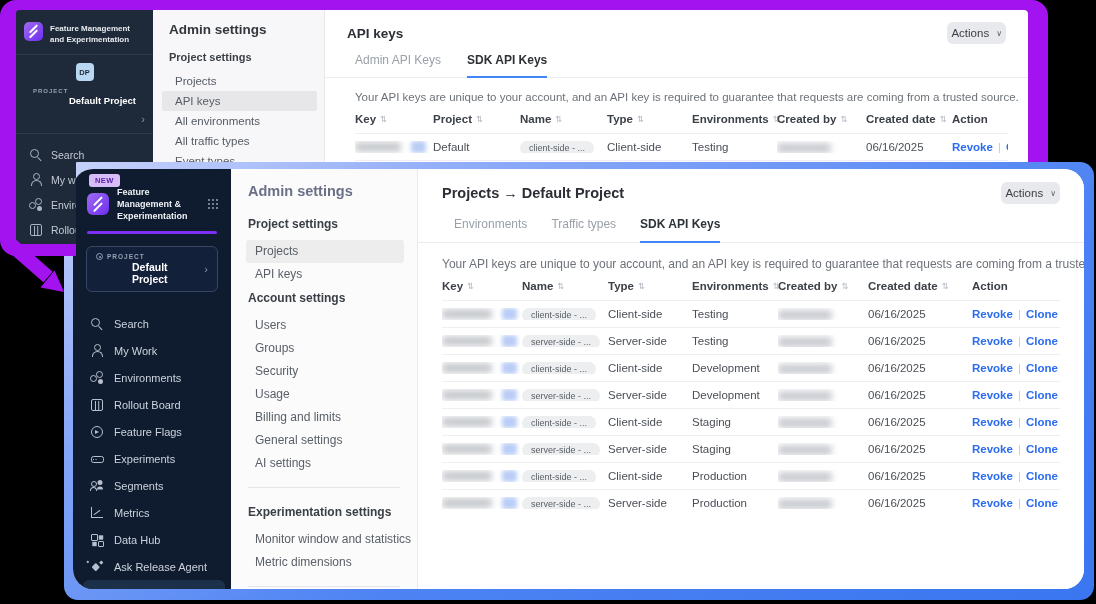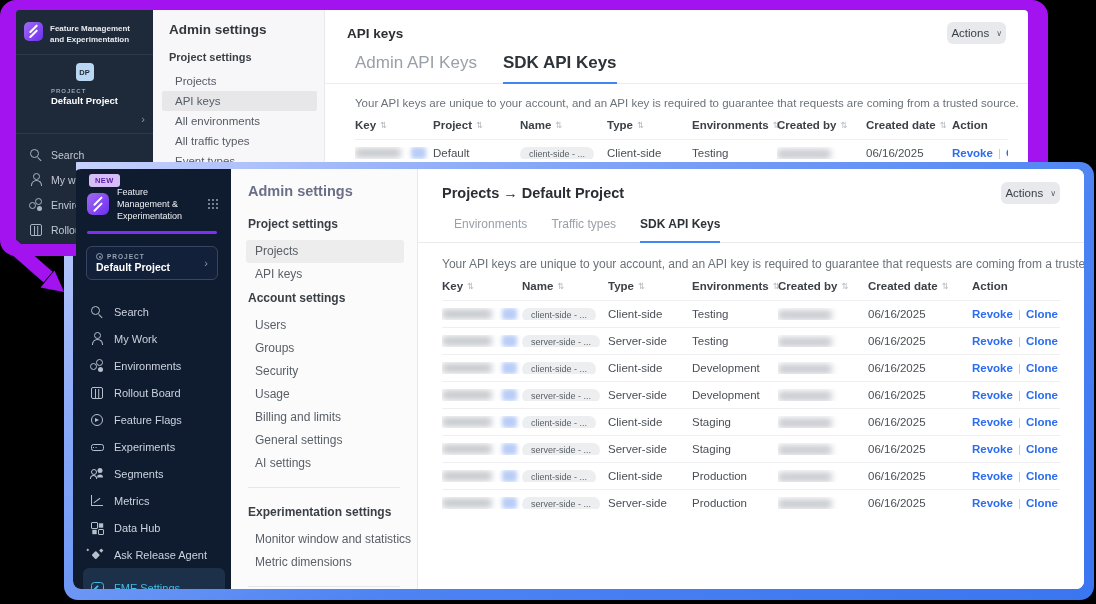--- a/index.html
+++ b/index.html
@@ -18,40 +18,40 @@
   .bw-sidebar { width:137px; flex:none; background:#1e2a3a; color:#c6cdd8; }
   .bw-brand { display:flex; gap:7px; align-items:flex-start; padding:12px 8px 9px 8px; border-bottom:1px solid #2d3a4e; }
   .logo { background:linear-gradient(135deg,#a06bf2,#6d2ef0); border-radius:5px; position:relative; flex:none; }
   .logo::before, .logo::after { content:""; position:absolute; left:22%; width:56%; height:10%; background:#fff; transform:rotate(-45deg); border-radius:2px; }
   .logo::before { top:32%; } .logo::after { top:58%; }
   .bw-logo { width:19px; height:19px; }
   .bw-brand-text { font-size:8px; font-weight:bold; line-height:1.4; color:#e8ebf0; padding-top:1px; }
   .bw-project { display:flex; align-items:center; gap:7px; padding:8px 8px; border-bottom:1px solid #2d3a4e;flex-direction:column; }
   .bw-avatar { width:18px; height:18px; background:#b9d7f2; color:#1c2736; font-size:7.5px; font-weight:bold; border-radius:4px; display:flex; align-items:center; justify-content:center; flex:none; }
   .proj-label { font-size:6px; letter-spacing:1px; color:#98a2b4; font-weight:bold; }
-  .proj-name { font-size:9.5px; color:#fff; font-weight:bold; margin-top:1px; }
+  .proj-name { font-size:9.5px; color:#fff; font-weight:bold; margin-top:1px;margin-left:36px; }
   .chev-right { margin-left:auto; color:#8e97a8; font-size:11px; }
   .bw-nav { padding-top:8px; }
   .nav-item { height:25px; display:flex; align-items:center; gap:9px; padding-left:13px; font-size:10.5px; color:#c2c9d4; white-space:nowrap; }
 
   .bw-admin { width:172px; flex:none; background:#f7f7f9; border-right:1px solid #e8e8ea; }
   .adm-title { font-size:13.5px; font-weight:bold; color:#32373d; padding:12px 0 10px 16px; }
   .bw-admin .adm-title { color:#32373d; }
   .adm-entry.header { font-size:11px; font-weight:bold; color:#3a3f45; padding:4px 0 8px 16px; }
   .bw-admin .adm-entry.item { font-size:11.5px; color:#565c66; height:20px; line-height:20px; padding-left:13px; margin:0 7px 0 9px; white-space:nowrap; }
   .bw-admin .adm-entry.item.active { background:#e7e7e9; border-radius:2px; }
 
   .bw-main { flex:1; background:#fff; min-width:0; }
   .main-header { display:flex; justify-content:space-between; align-items:center; padding:12px 22px 0 22px; }
   .main-title { font-size:13.5px; font-weight:bold; color:#2b2f35; }
   .actions-btn { background:#e8e9ec; border-radius:6px; font-size:11.5px; color:#3c4147; padding:5px 4px; display:flex; align-items:center; gap:7px; }
   .actions-btn .chev { font-size:8px; color:#5a5f66; }
   .tabs-row { display:flex; border-bottom:1px solid #ececee; }
   .bw-main .tabs-row { gap:26px; margin:9px 0 0 0; padding-left:30px; }
-  .tab { font-size:17px; color:#9aa0a8; padding-bottom:9px; border-bottom:2px solid transparent; margin-bottom:-1px; white-space:nowrap; }
+  .tab { font-size:12px; color:#9aa0a8; padding-bottom:9px; border-bottom:2px solid transparent; margin-bottom:-1px; white-space:nowrap; }
   .tab.active { color:#2e3338; font-weight:bold; border-bottom-color:#4285f4; }
   .desc { font-size:11.5px; color:#6d7278; white-space:nowrap; }
   .bw-main .desc { margin:13px 0 0 30px; }
   .table { display:block; }
   .bw-main .table { margin:10px 20px 0 30px; }
   .thead, .tr { display:grid; align-items:center; }
   .bw-main .thead, .bw-main .tr { grid-template-columns:78px 87px 87px 85px 85px 89px 86px 1fr; }
   .thead { padding-bottom:8px;text-align:center; }
   .th { font-size:11.5px; font-weight:bold; color:#3c4147; display:flex; align-items:center; gap:4px; white-space:nowrap; }
   .sort { font-size:8.5px; color:#b3b8bf; font-weight:normal; }
@@ -64,26 +64,26 @@
   .pill { background:#eceef0; border-radius:9px; padding:2px 9px; font-size:9px; color:#5a5f66; }
   .link { color:#2b6cf0; font-weight:bold; font-size:11.5px; text-decoration:none; cursor:pointer; }
   .sep { color:#c7cbd1; margin:0 5px; }
 
   
   .front-window {
     position:absolute; left:64px; top:162px; width:1030px; height:438px;
     border-radius:14px; padding:7px 10px 11px 9px; z-index:4;
     background:linear-gradient(150deg,#c9d3fb 0%,#8aa9f8 25%,#4d83f3 60%,#3a76f0 100%);
   }
-  .fw-inner { display:flex; width:100%; height:100%; border-radius:8px; overflow:hidden; background:#fff; }
+  .fw-inner { display:flex; width:100%; height:100%; border-radius:20px; overflow:hidden; background:#fff; }
   .fw-sidebar { width:158px; flex:none; background:#0f1b2e; position:relative; }
   .new-badge { position:absolute; top:5px; left:16px; background:#d7bdf8; color:#5b21a6; font-size:7.5px; font-weight:bold; letter-spacing:.4px; padding:2px 6px; border-radius:3px; }
   .fw-brand { display:flex; gap:8px; align-items:center; padding:17px 12px 7px 14px; }
   .fw-logo { width:22px; height:22px; border-radius:6px; }
-  .fw-brand-text { font-size:9px; font-weight:normal; line-height:1.35; color:#eef1f5; }
+  .fw-brand-text { font-size:9px; font-weight:bold; line-height:1.35; color:#eef1f5; }
   .i-grid9 { position:relative; width:11px; height:11px; margin-left:auto; color:#99a2b3; flex:none; }
   .i-grid9::before { content:""; position:absolute; left:0; top:0; width:2px; height:2px; border-radius:50%; background:currentColor;
     box-shadow:4px 0 0 currentColor,8px 0 0 currentColor,0 4px 0 currentColor,4px 4px 0 currentColor,8px 4px 0 currentColor,0 8px 0 currentColor,4px 8px 0 currentColor,8px 8px 0 currentColor; }
   .purple-line { height:3px; background:#7d2ff5; margin:2px 14px 0 14px; border-radius:2px; }
   .fw-project { margin:12px 13px 0 13px; border:1px solid #394663; background:#13203a; border-radius:6px; padding:6px 9px; display:flex; align-items:center; }
   .proj-label-row { display:flex; align-items:center; gap:4px; }
   .i-target { width:7px; height:7px; border:1px solid #96a0b4; border-radius:50%; position:relative; }
   .i-target::before { content:""; position:absolute; left:1.5px; top:1.5px; width:2px; height:2px; border-radius:50%; background:#96a0b4; }
   .fw-project .proj-label { font-size:6.5px; }
   .fw-project .proj-name { font-size:10.5px; }

